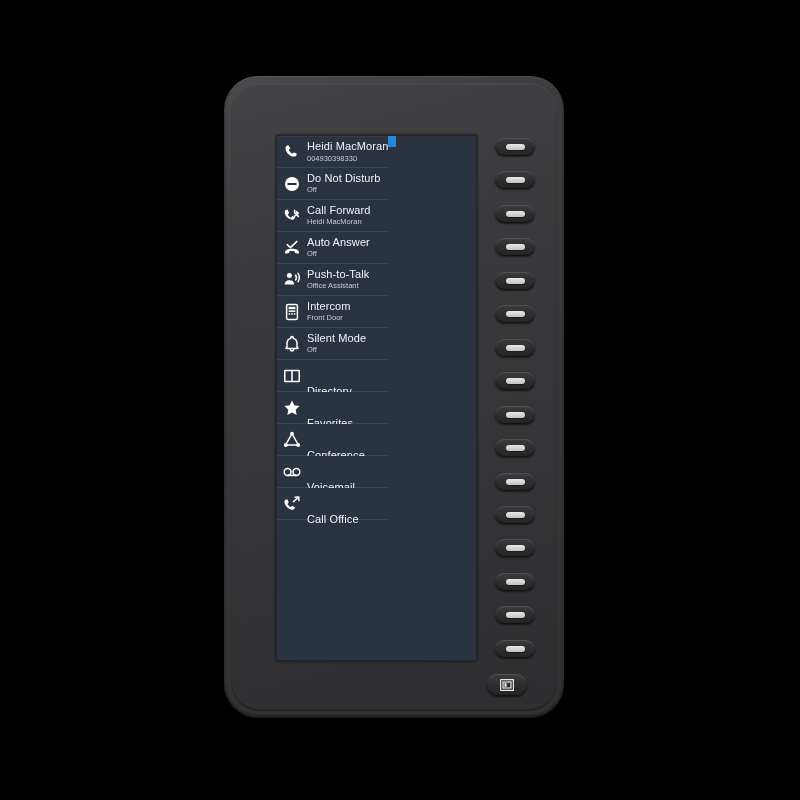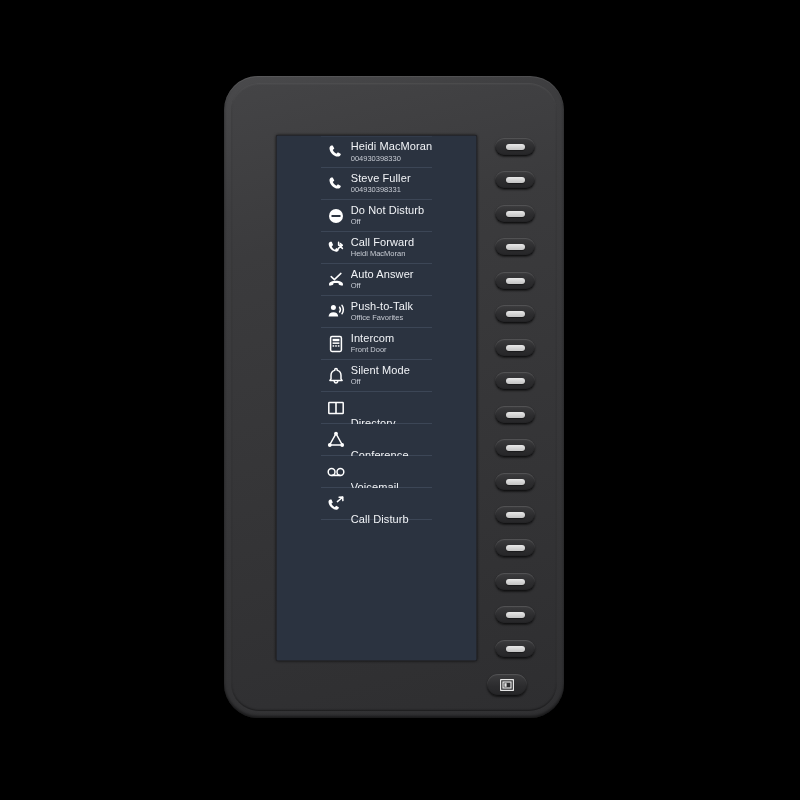--- a/index.html
+++ b/index.html
@@ -59,22 +59,21 @@
   }
   #screen {
     position: absolute;
     left: 1px;
     top: 1px;
     width: 199px;
     height: 524px;
     background: #2b3340;
     overflow: hidden;
     display: flex;
-    flex-direction: column;
-    align-items: center;
+    flex-direction: row;
   }
 
   
   .row {
     position: relative;
     height: 32px;
     flex: 0 0 32px;
     display: flex;
     align-items: center;
     background: #2b3340;
@@ -201,31 +200,20 @@
                 </svg>
               </div>
               <div class="row-text">
                 <div class="row-title">Heidi MacMoran</div>
                 <div class="row-sub">004930398330</div>
               </div>
             </div>
             <div class="row has-sub">
               <div class="row-icon">
                 <svg width="18" height="18" viewBox="0 0 18 18">
-                  <path d="M4.2 2.6c-1.1.5-1.8 1.6-1.7 2.8.4 4.2 4 7.8 8.2 8.2 1.2.1 2.3-.6 2.8-1.7l.4-1-3-1.6-1.4 1.5c-1.6-.8-2.9-2.1-3.7-3.7L7.3 5.6 5.7 2.6z" fill="currentColor"></path>
-                </svg>
-              </div>
-              <div class="row-text">
-                <div class="row-title">Steve Fuller</div>
-                <div class="row-sub">004930398331</div>
-              </div>
-            </div>
-            <div class="row has-sub">
-              <div class="row-icon">
-                <svg width="18" height="18" viewBox="0 0 18 18">
                   <circle cx="9" cy="9" r="7" fill="currentColor"></circle>
                   <rect x="4.5" y="8.1" width="9" height="1.9" rx="0.3" fill="#2b3340"></rect>
                 </svg>
               </div>
               <div class="row-text">
                 <div class="row-title">Do Not Disturb</div>
                 <div class="row-sub">Off</div>
               </div>
             </div>
             <div class="row has-sub">
@@ -258,21 +246,21 @@
               <div class="row-icon">
                 <svg width="18" height="18" viewBox="0 0 18 18">
                   <circle cx="6.4" cy="4.6" r="2.5" fill="currentColor"></circle>
                   <path d="M1.6 13.4c0-2.6 2.1-4.2 4.8-4.2s4.8 1.6 4.8 4.2z" fill="currentColor"></path>
                   <path d="M12.6 4.2c1 1.4 1 3.4 0 4.8" stroke="currentColor" fill="none" stroke-width="1.5" stroke-linecap="round" stroke-linejoin="round"></path>
                   <path d="M15 2.4c1.8 2.3 1.8 6 0 8.3" stroke="currentColor" fill="none" stroke-width="1.5" stroke-linecap="round" stroke-linejoin="round"></path>
                 </svg>
               </div>
               <div class="row-text">
                 <div class="row-title">Push-to-Talk</div>
-                <div class="row-sub">Office Favorites</div>
+                <div class="row-sub">Office Assistant</div>
               </div>
             </div>
             <div class="row has-sub">
               <div class="row-icon">
                 <svg width="18" height="18" viewBox="0 0 18 18">
                   <rect x="3.6" y="1.6" width="10.8" height="14.8" rx="1.4" stroke="currentColor" fill="none" stroke-width="1.5" stroke-linecap="round" stroke-linejoin="round"></rect>
                   <rect x="5.6" y="3.8" width="6.8" height="2.4" fill="currentColor"></rect>
                   <rect x="5.6" y="7.4" width="6.8" height="1.5" fill="currentColor"></rect>
                   <rect x="5.6" y="10.2" width="1.6" height="1.5" fill="currentColor"></rect>
                   <rect x="8.2" y="10.2" width="1.6" height="1.5" fill="currentColor"></rect>
@@ -303,20 +291,30 @@
                   <rect x="8.2" y="3.4" width="1.6" height="11.2" fill="currentColor"></rect>
                 </svg>
               </div>
               <div class="row-text">
                 <div class="row-title">Directory</div>
               </div>
             </div>
             <div class="row">
               <div class="row-icon">
                 <svg width="18" height="18" viewBox="0 0 18 18">
+                  <path d="M9 1.4l2.3 4.9 5.2.7-3.8 3.7 1 5.3L9 13.5l-4.7 2.5 1-5.3L1.5 7l5.2-.7z" fill="currentColor"></path>
+                </svg>
+              </div>
+              <div class="row-text">
+                <div class="row-title">Favorites</div>
+              </div>
+            </div>
+            <div class="row">
+              <div class="row-icon">
+                <svg width="18" height="18" viewBox="0 0 18 18">
                   <path d="M9 2.6L15.4 14H2.6z" stroke="currentColor" fill="none" stroke-width="1.5" stroke-linecap="round" stroke-linejoin="round"></path>
                   <circle cx="9" cy="2.6" r="1.9" fill="currentColor"></circle>
                   <circle cx="2.8" cy="14" r="1.9" fill="currentColor"></circle>
                   <circle cx="15.2" cy="14" r="1.9" fill="currentColor"></circle>
                 </svg>
               </div>
               <div class="row-text">
                 <div class="row-title">Conference</div>
               </div>
             </div>
@@ -334,21 +332,21 @@
             </div>
             <div class="row">
               <div class="row-icon">
                 <svg width="18" height="18" viewBox="0 0 18 18">
                   <path d="M3 4.6c-1 .4-1.6 1.4-1.5 2.5.4 3.9 3.7 7.2 7.6 7.6 1.1.1 2.1-.5 2.5-1.5l.3-.9-2.8-1.5-1.3 1.4c-1.4-.8-2.6-2-3.4-3.4l1.4-1.3L4.5 4.6z" fill="currentColor"></path>
                   <path d="M10.4 6.6l5.2-4.4" stroke="currentColor" fill="none" stroke-width="1.5" stroke-linecap="round" stroke-linejoin="round"></path>
                   <path d="M15.9 5.6l-.2-3.6-3.6.2" stroke="currentColor" fill="none" stroke-width="1.5" stroke-linecap="round" stroke-linejoin="round"></path>
                 </svg>
               </div>
               <div class="row-text">
-                <div class="row-title">Call Disturb</div>
+                <div class="row-title">Call Office</div>
               </div>
             </div>
           </div>
         <div id="page-indicator">
           <div id="page-indicator-fill" style="width: 68%; background: rgb(34, 136, 221);"></div>
         </div>
       </div>
     </div>
 
     <div id="side-keys">

